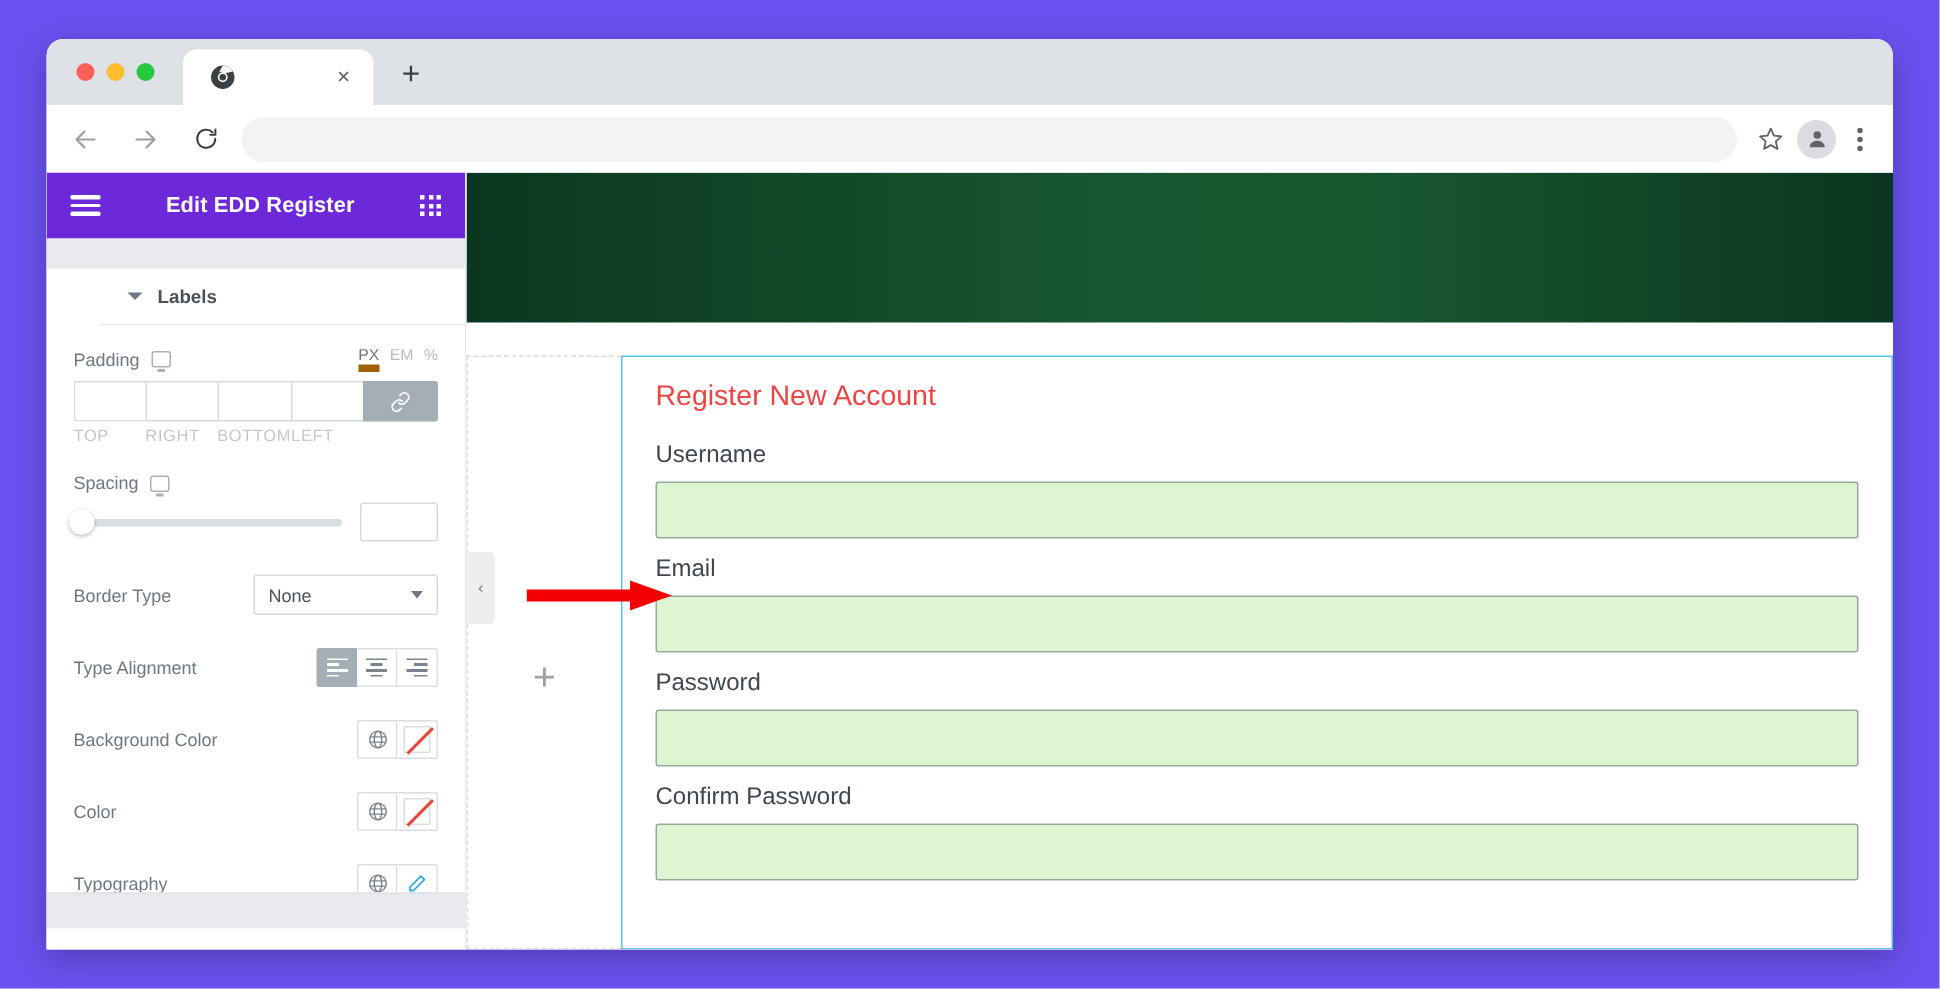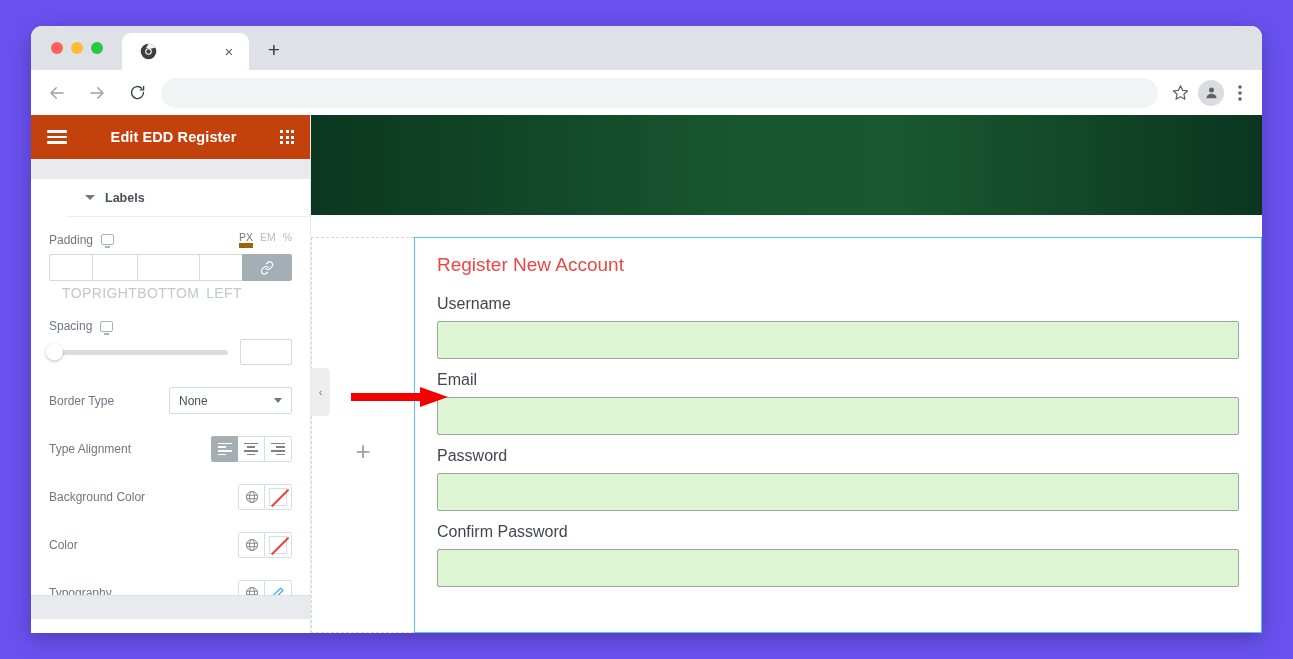--- a/index.html
+++ b/index.html
@@ -111,21 +111,21 @@
     width: 280px;
     height: 100%;
     background: #ffffff;
     border-right: 1px solid #e6e9ec;
     display: flex; flex-direction: column;
     position: relative;
     flex: 0 0 280px;
   }
   .panel-header {
     height: 44px;
-    background: #c2410c;
+    background: #6d28d9;
     color: #ffffff;
     display: flex; align-items: center; justify-content: space-between;
     padding: 0 16px;
     flex: 0 0 44px;
   }
   .panel-title {
     font-size: 14.5px; font-weight: bold;
     letter-spacing: 0.1px;
     flex: 1; text-align: center;
   }
@@ -192,22 +192,22 @@
     width: 100%; height: 27px;
     border: 1px solid #d5dadf;
     border-right: none;
     background: #fff;
     font-size: 11px;
     text-align: center;
     outline: none;
   }
   .dim-cell:first-child .dim-input { border-radius: 2px 0 0 2px; }
   .dim-sub {
-    font-size: 14px; color: #c2c8cd;
-    text-align: right; margin-top: 4px;
+    font-size: 11px; color: #c2c8cd;
+    text-align: left; margin-top: 4px;
     letter-spacing: 0.4px;
   }
   .link-btn {
     width: 50px; height: 27px;
     background: #a4aeb5;
     border: 1px solid #a4aeb5;
     border-radius: 0 2px 2px 0;
     display: flex; align-items: center; justify-content: center;
     color: #fff; cursor: pointer;
   }

